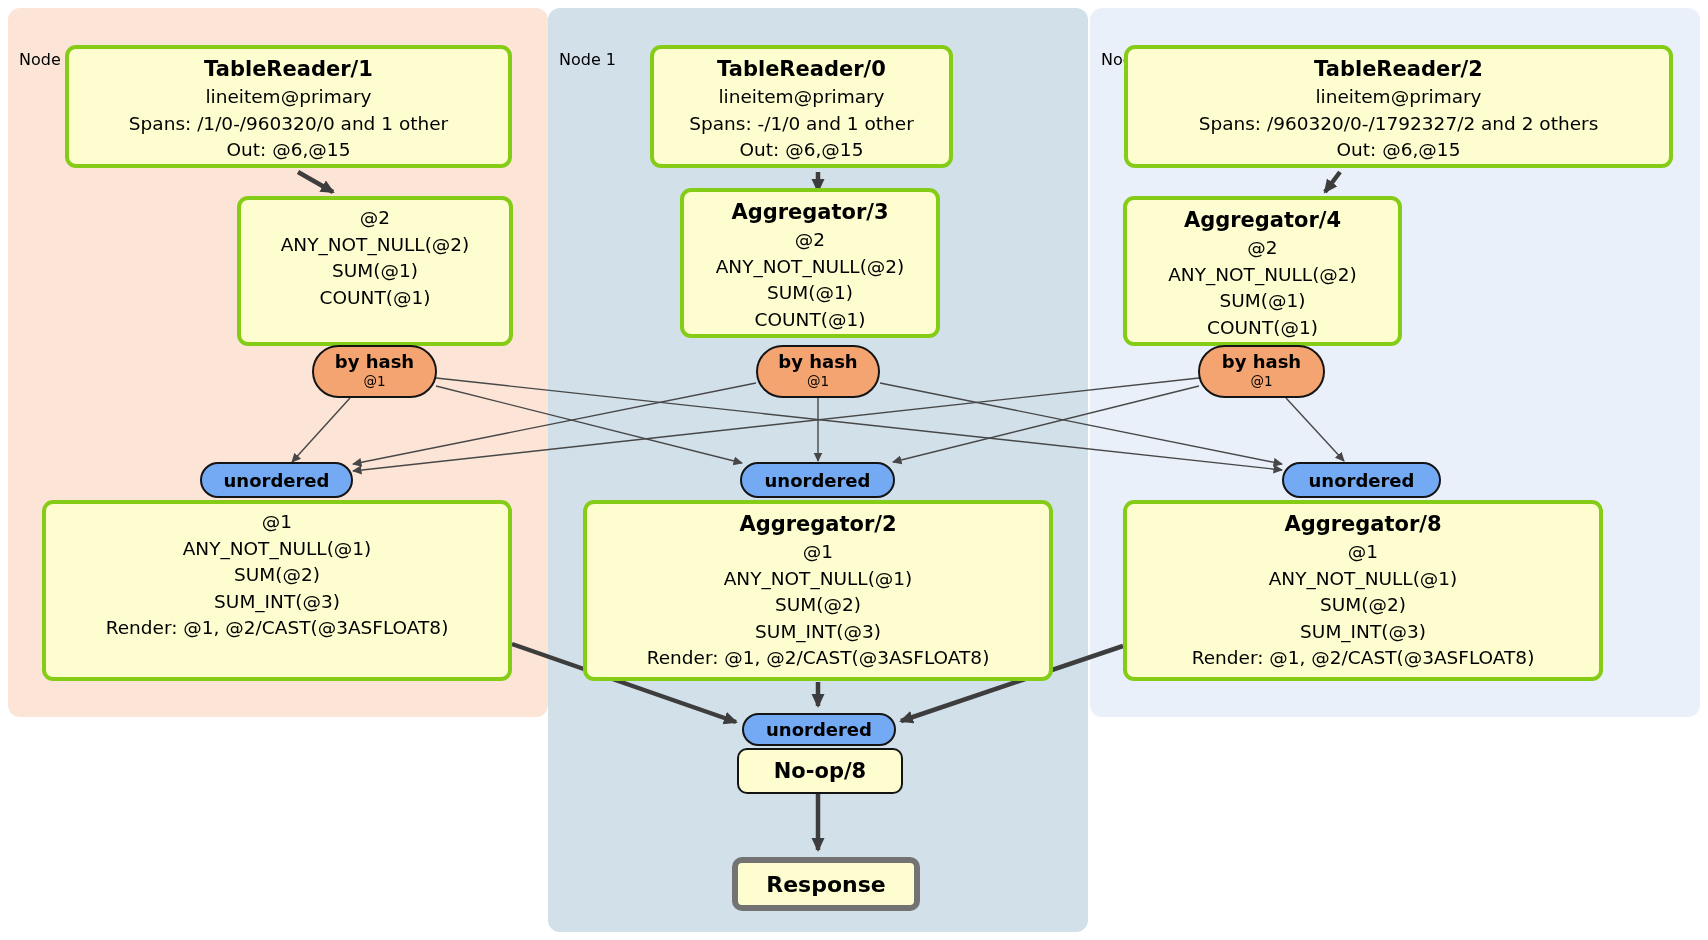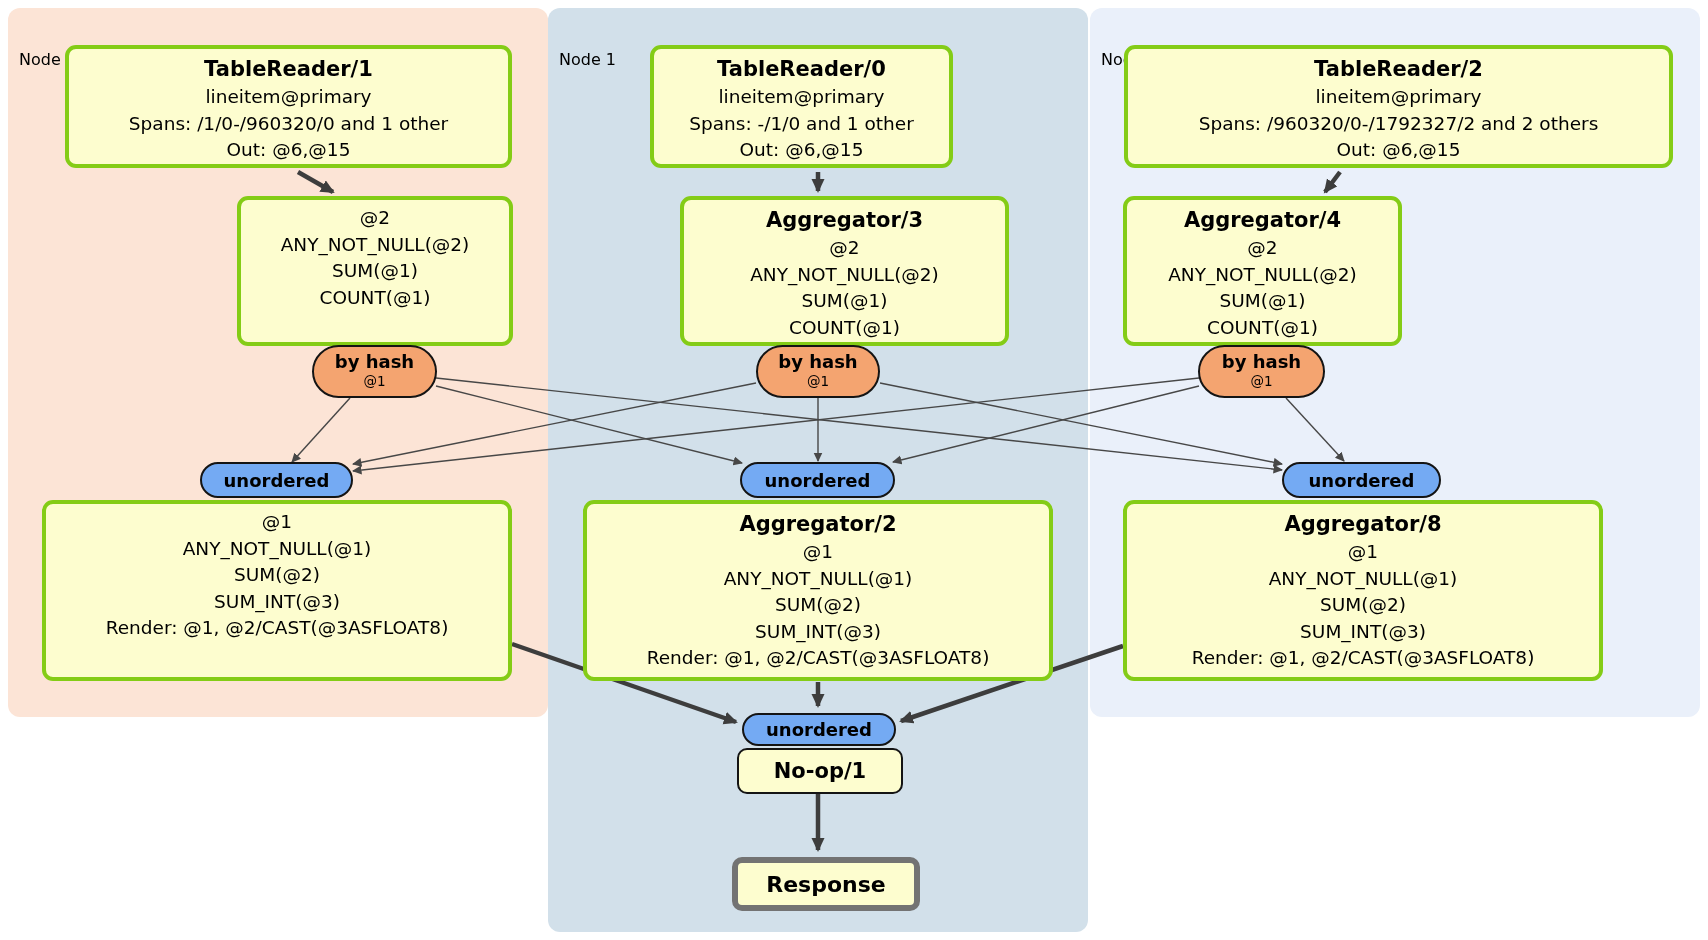--- a/index.html
+++ b/index.html
@@ -107,21 +107,21 @@
     <div class="line">SUM_INT(@3)</div>
     <div class="line">Render: @1, @2/CAST(@3ASFLOAT8)</div>
   </div>
 
   <div class="nbox" style="left:650px;top:45px;width:303px;height:123px">
     <div class="title">TableReader/0</div>
     <div class="line">lineitem@primary</div>
     <div class="line">Spans: -/1/0 and 1 other</div>
     <div class="line">Out: @6,@15</div>
   </div>
-  <div class="nbox" style="left:680px;top:196px;width:329px;height:150px">
+  <div class="nbox" style="left:680px;top:188px;width:260px;height:150px">
     <div class="title">Aggregator/3</div>
     <div class="line">@2</div>
     <div class="line">ANY_NOT_NULL(@2)</div>
     <div class="line">SUM(@1)</div>
     <div class="line">COUNT(@1)</div>
   </div>
   <div class="router" style="left:756px;top:345px;width:124px;height:53px">
     <div class="rlabel">by hash</div>
     <div class="rkey">@1</div>
   </div>
@@ -163,19 +163,19 @@
     <div class="line">ANY_NOT_NULL(@1)</div>
     <div class="line">SUM(@2)</div>
     <div class="line">SUM_INT(@3)</div>
     <div class="line">Render: @1, @2/CAST(@3ASFLOAT8)</div>
   </div>
 
   <div class="sync" style="left:742px;top:713px;width:154px;height:33px">
     <span>unordered</span>
   </div>
   <div class="noop" style="left:737px;top:748px;width:162px;height:42px">
-    <span>No-op/1</span>
+    <span>No-op/8</span>
   </div>
   <div class="resp" style="left:732px;top:857px;width:176px;height:42px">
     <span>Response</span>
   </div>
 
 </div>
 
 </body></html>

